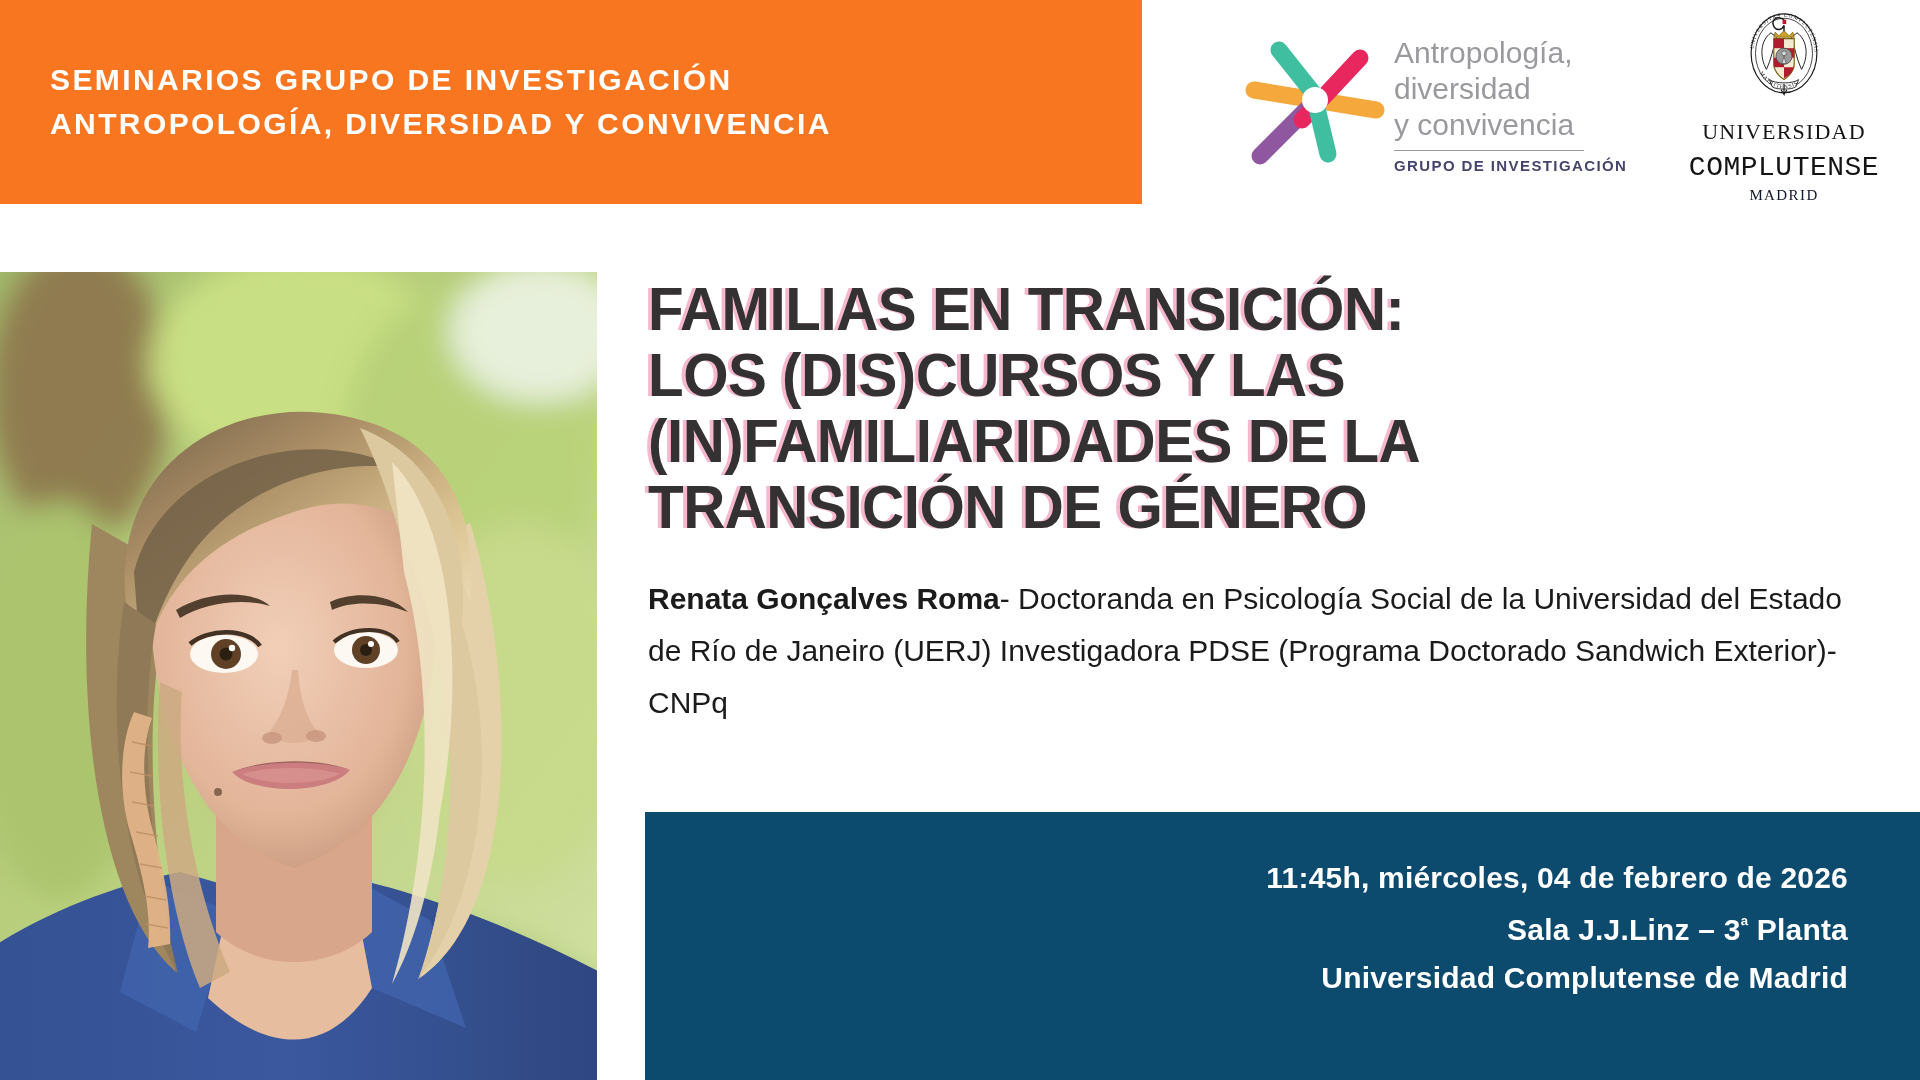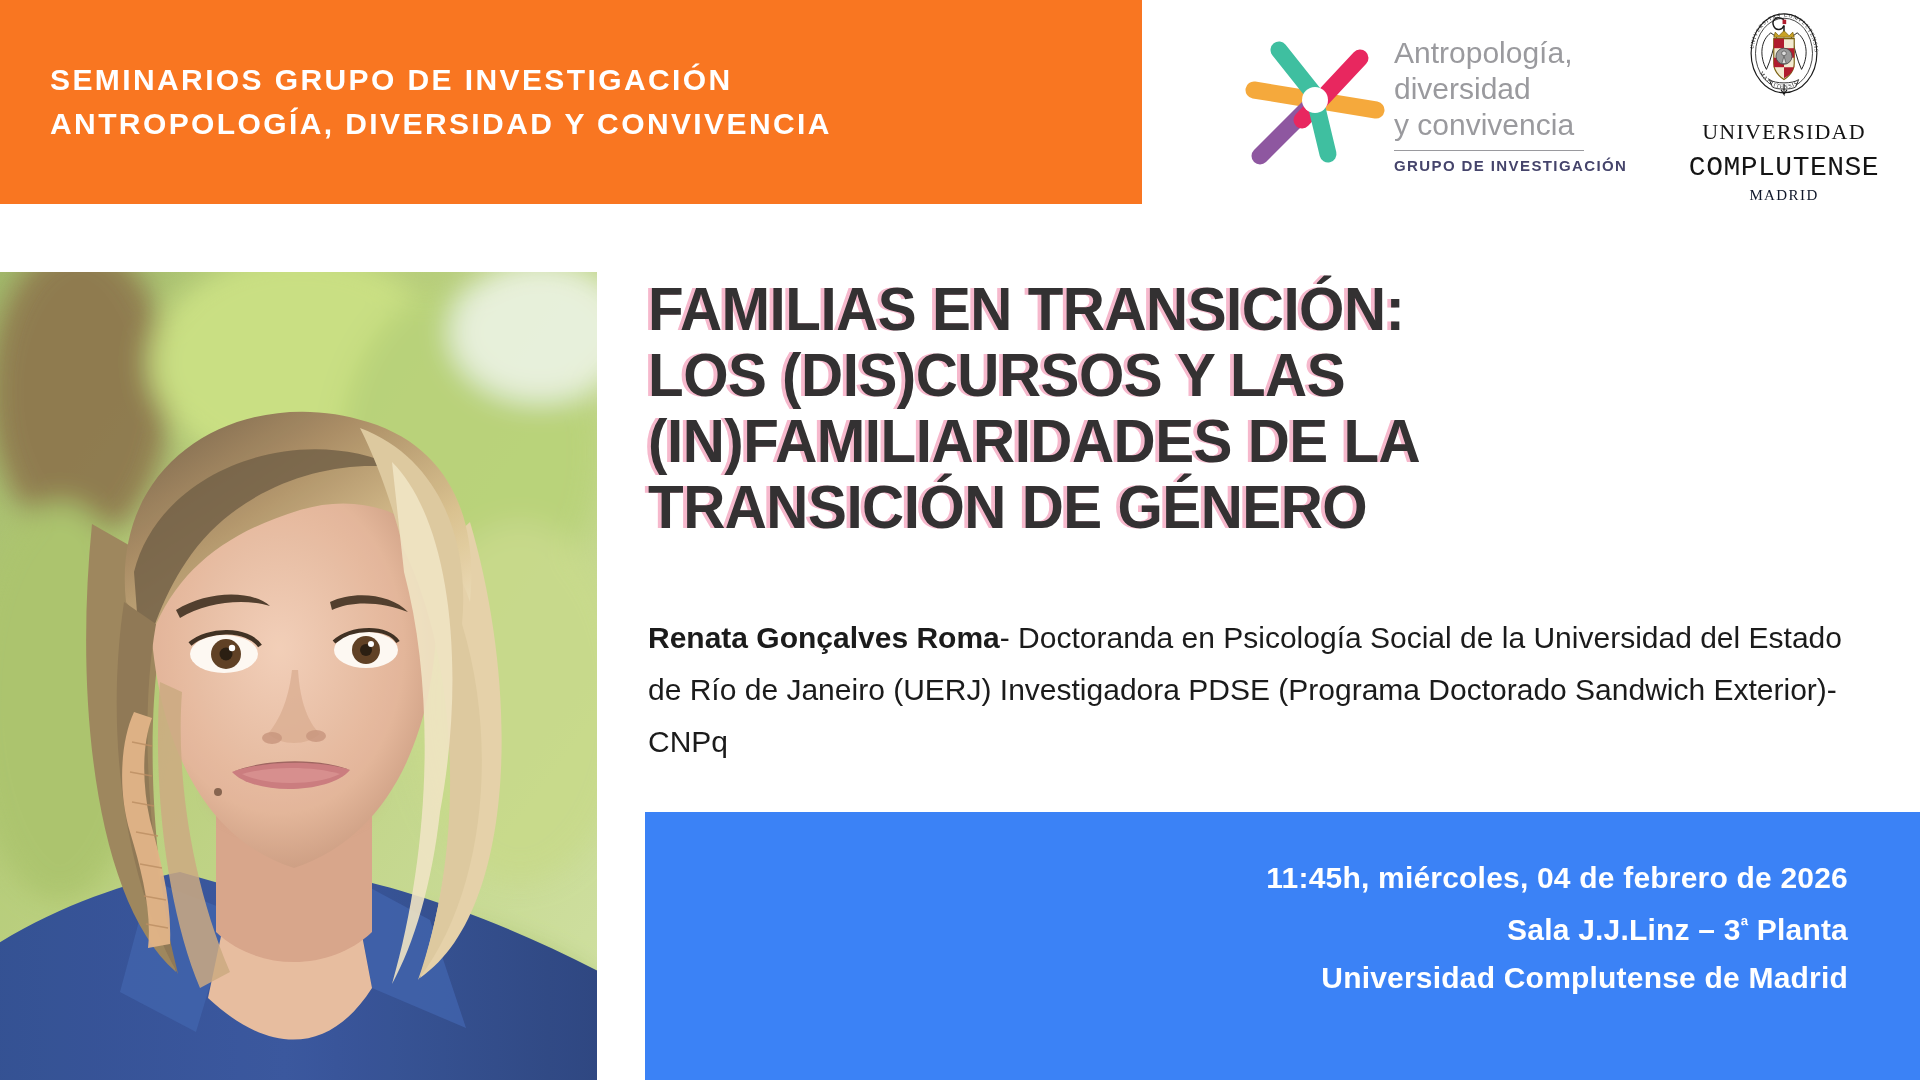--- a/index.html
+++ b/index.html
@@ -161,38 +161,38 @@
     transform: scaleX(0.94);
     transform-origin: left top;
     text-shadow: -4px 0 0 #f6b8cc;
     white-space: pre-line;
   }
 
   
   .speaker {
     position: absolute;
     left: 648px;
-    top: 612px;
+    top: 573px;
     width: 1210px;
     font-family: "Liberation Sans", sans-serif;
     font-size: 30px;
     line-height: 52px;
     color: #1b1b1b;
     font-weight: 400;
   }
   .speaker b { font-weight: 700; }
 
   
   .footer-band {
     position: absolute;
     left: 645px;
     top: 812px;
     width: 1275px;
     height: 268px;
-    background: #3b82f6;
+    background: #0c4a6e;
   }
   .footer-lines {
     position: absolute;
     right: 72px;
     top: 42px;
     width: 1100px;
     text-align: right;
     font-family: "Liberation Sans", sans-serif;
     font-weight: 700;
     font-size: 30px;

